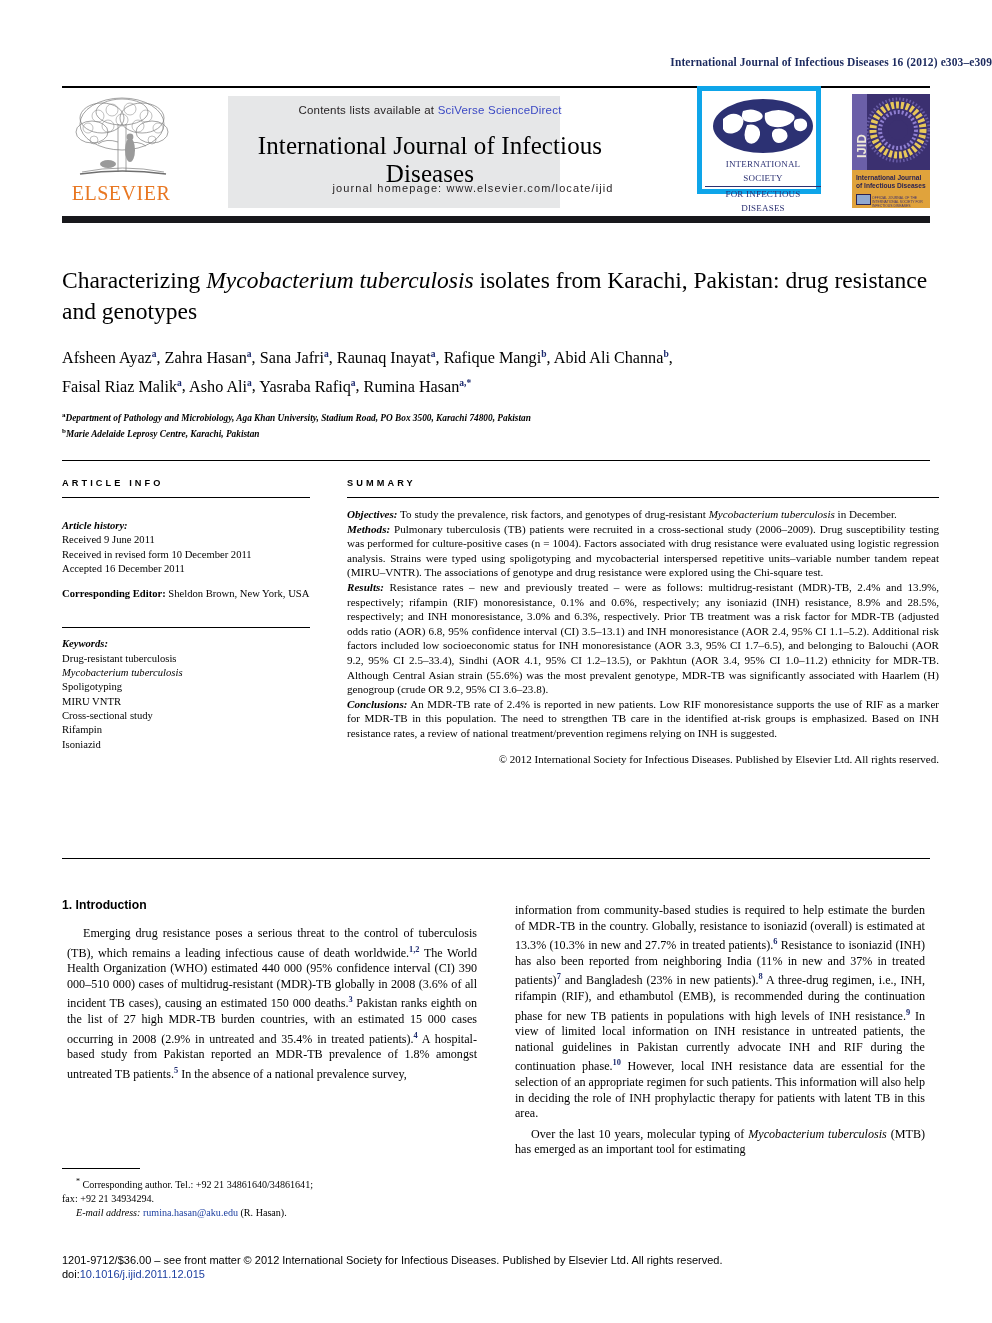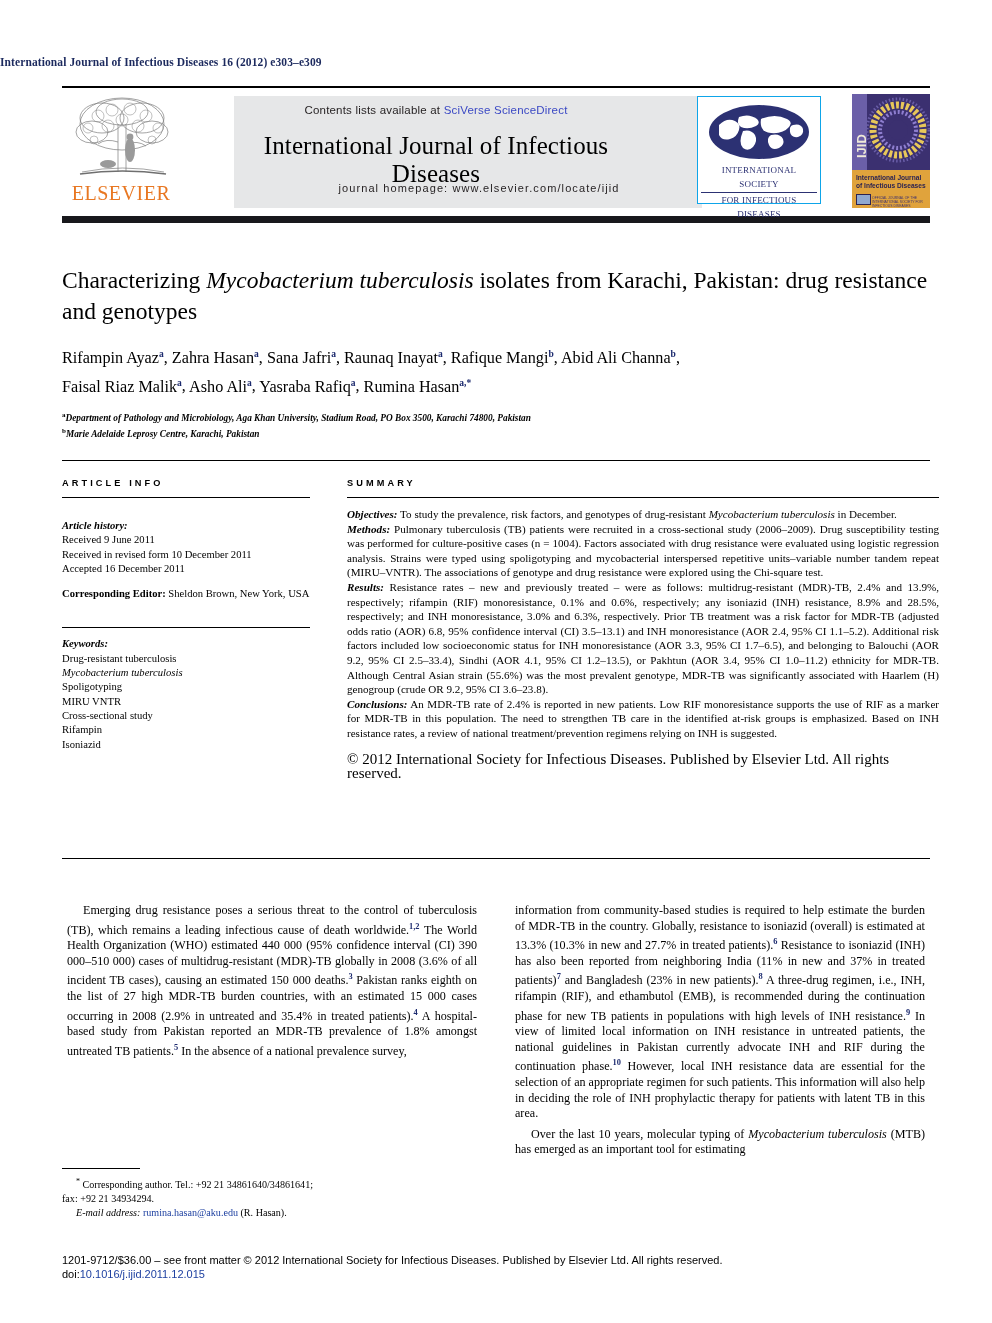--- a/index.html
+++ b/index.html
@@ -19,21 +19,21 @@
     overflow: hidden;
     box-sizing: border-box;
   }
 
   
   .running-head {
     position: absolute;
     top: 56px;
     left: 0;
     width: 992px;
-    text-align: left;
+    text-align: right;
     font-family: "Liberation Serif", serif;
     font-weight: bold;
     font-size: 11.5px;
     letter-spacing: 0.1px;
     color: #1c2a5e;
   }
 
   
   .masthead {
     position: absolute;
@@ -78,23 +78,23 @@
     top: 88px;
     width: 118px;
     text-align: center;
     font-family: "Liberation Serif", serif;
     font-size: 20px;
     letter-spacing: 0.5px;
     color: #e87722;
   }
   .banner {
     position: absolute;
-    left: 172px;
+    left: 166px;
     top: 10px;
-    width: 468px;
+    width: 332px;
     height: 112px;
     background: #e6e7e8;
   }
   .banner .contents-line {
     position: absolute;
     top: 8px;
     left: 0;
     width: 404px;
     text-align: center;
     font-family: "Liberation Sans", sans-serif;
@@ -124,24 +124,24 @@
     text-align: center;
     font-family: "Liberation Sans", sans-serif;
     font-size: 11px;
     letter-spacing: 1.1px;
     color: #231f20;
     padding-left: 43px;
   }
   .isid-logo {
     position: absolute;
     left: 635px;
-    top: 10px;
+    top: 0;
     width: 124px;
     height: 108px;
-    border: 1px solid #0ea5e9;
+    border: 5px solid #0ea5e9;
     box-sizing: border-box;
     background: #ffffff;
   }
   .isid-oval {
     position: absolute;
     left: 11px;
     top: 8px;
     width: 100px;
     height: 54px;
     border-radius: 50%;
@@ -320,23 +320,23 @@
     font-size: 11.1px;
     line-height: 14.6px;
     text-align: justify;
     color: #000000;
   }
   .summary-body p { margin: 0; }
   .summary-body .lead { font-style: italic; font-weight: bold; }
   .summary-body i { font-style: italic; }
   .copyright {
     margin-top: 11px;
-    text-align: left;
-    font-family: "Liberation Serif", serif;
-    font-size: 15px;
+    text-align: right;
+    font-family: "Liberation Serif", serif;
+    font-size: 11px;
   }
 
   .mid-rule {
     position: absolute;
     left: 62px;
     top: 858px;
     width: 868px;
     height: 1px;
     background: #000000;
   }
@@ -506,21 +506,21 @@
         </div>
         <div class="cb-badge"></div>
         <div class="cb-foot" style="left:20px;">OFFICIAL JOURNAL OF THE INTERNATIONAL SOCIETY FOR INFECTIOUS DISEASES</div>
       </div>
     </div>
   </div>
 
   <div class="title-block">
     <h1 class="art-title"><span>Characterizing </span><i>Mycobacterium tuberculosis</i><span> isolates from Karachi, Pakistan: drug resistance and genotypes</span></h1>
     <div class="authors">
-      <span><span>Rifampin Ayaz</span><sup>a</sup></span>,
+      <span><span>Afsheen Ayaz</span><sup>a</sup></span>,
       <span><span>Zahra Hasan</span><sup>a</sup></span>,
       <span><span>Sana Jafri</span><sup>a</sup></span>,
       <span><span>Raunaq Inayat</span><sup>a</sup></span>,
       <span><span>Rafique Mangi</span><sup>b</sup></span>,
       <span><span>Abid Ali Channa</span><sup>b</sup></span>,<br>
       <span><span>Faisal Riaz Malik</span><sup>a</sup></span>,
       <span><span>Asho Ali</span><sup>a</sup></span>,
       <span><span>Yasraba Rafiq</span><sup>a</sup></span>,
       <span><span>Rumina Hasan</span><sup>a,*</sup></span>
     </div>
@@ -564,20 +564,21 @@
       <p><span class="lead">Methods:</span><span> Pulmonary tuberculosis (TB) patients were recruited in a cross-sectional study (2006–2009). Drug susceptibility testing was performed for culture-positive cases (n = 1004). Factors associated with drug resistance were evaluated using logistic regression analysis. Strains were typed using spoligotyping and mycobacterial interspersed repetitive units–variable number tandem repeat (MIRU–VNTR). The associations of genotype and drug resistance were explored using the Chi-square test.</span></p>
       <p><span class="lead">Results:</span><span> Resistance rates – new and previously treated – were as follows: multidrug-resistant (MDR)-TB, 2.4% and 13.9%, respectively; rifampin (RIF) monoresistance, 0.1% and 0.6%, respectively; any isoniazid (INH) resistance, 8.9% and 28.5%, respectively; and INH monoresistance, 3.0% and 6.3%, respectively. Prior TB treatment was a risk factor for MDR-TB (adjusted odds ratio (AOR) 6.8, 95% confidence interval (CI) 3.5–13.1) and INH monoresistance (AOR 2.4, 95% CI 1.1–5.2). Additional risk factors included low socioeconomic status for INH monoresistance (AOR 3.3, 95% CI 1.7–6.5), and belonging to Balouchi (AOR 9.2, 95% CI 2.5–33.4), Sindhi (AOR 4.1, 95% CI 1.2–13.5), or Pakhtun (AOR 3.4, 95% CI 1.0–11.2) ethnicity for MDR-TB. Although Central Asian strain (55.6%) was the most prevalent genotype, MDR-TB was significantly associated with Haarlem (H) genogroup (crude OR 9.2, 95% CI 3.6–23.8).</span></p>
       <p><span class="lead">Conclusions:</span><span> An MDR-TB rate of 2.4% is reported in new patients. Low RIF monoresistance supports the use of RIF as a marker for MDR-TB in this population. The need to strengthen TB care in the identified at-risk groups is emphasized. Based on INH resistance rates, a review of national treatment/prevention regimens relying on INH is suggested.</span></p>
       <div class="copyright">© 2012 International Society for Infectious Diseases. Published by Elsevier Ltd. All rights reserved.</div>
     </div>
   </div>
 
   <div class="mid-rule"></div>
 
   <div class="col-left">
+    <h2 class="body-head">1. Introduction</h2>
     <p class="body-text first-par"><span>Emerging drug resistance poses a serious threat to the control of tuberculosis (TB), which remains a leading infectious cause of death worldwide.</span><sup>1,2</sup><span> The World Health Organization (WHO) estimated 440 000 (95% confidence interval (CI) 390 000–510 000) cases of multidrug-resistant (MDR)-TB globally in 2008 (3.6% of all incident TB cases), causing an estimated 150 000 deaths.</span><sup>3</sup><span> Pakistan ranks eighth on the list of 27 high MDR-TB burden countries, with an estimated 15 000 cases occurring in 2008 (2.9% in untreated and 35.4% in treated patients).</span><sup>4</sup><span> A hospital-based study from Pakistan reported an MDR-TB prevalence of 1.8% amongst untreated TB patients.</span><sup>5</sup><span> In the absence of a national prevalence survey,</span></p>
   </div>
 
   <div class="col-right">
     <p class="body-text"><span>information from community-based studies is required to help estimate the burden of MDR-TB in the country. Globally, resistance to isoniazid (overall) is estimated at 13.3% (10.3% in new and 27.7% in treated patients).</span><sup>6</sup><span> Resistance to isoniazid (INH) has also been reported from neighboring India (11% in new and 37% in treated patients)</span><sup>7</sup><span> and Bangladesh (23% in new patients).</span><sup>8</sup><span> A three-drug regimen, i.e., INH, rifampin (RIF), and ethambutol (EMB), is recommended during the continuation phase for new TB patients in populations with high levels of INH resistance.</span><sup>9</sup><span> In view of limited local information on INH resistance in untreated patients, the national guidelines in Pakistan currently advocate INH and RIF during the continuation phase.</span><sup>10</sup><span> However, local INH resistance data are essential for the selection of an appropriate regimen for such patients. This information will also help in deciding the role of INH prophylactic therapy for patients with latent TB in this area.</span></p>
     <p class="body-text"><span>Over the last 10 years, molecular typing of </span><i>Mycobacterium tuberculosis</i><span> (MTB) has emerged as an important tool for estimating</span></p>
   </div>
 
   <div class="footnote">
     <div class="fn-rule"></div>

